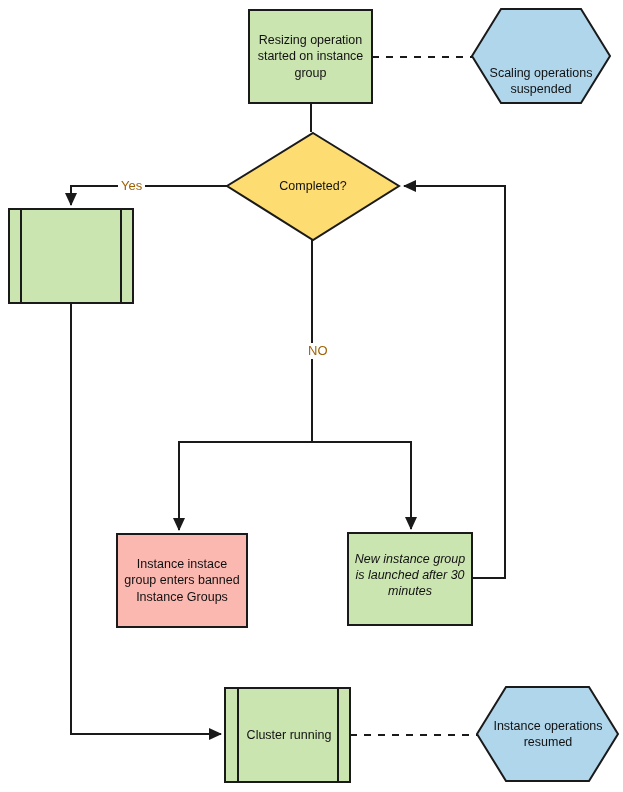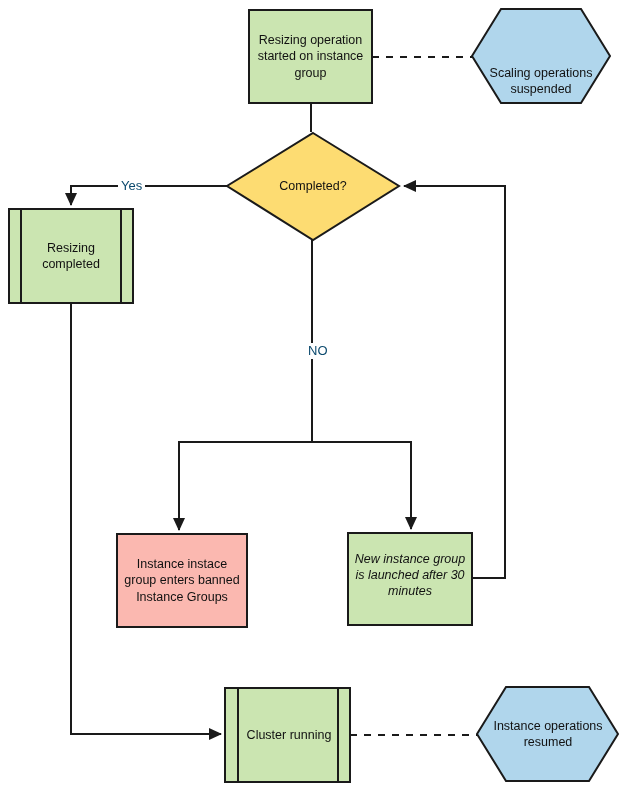--- a/index.html
+++ b/index.html
@@ -10,21 +10,21 @@
   #diagram-svg { position:absolute; left:0; top:0; }
   .edge { fill:none; stroke:#1a1a1a; stroke-width:2; }
   .edge.dashed { stroke-dasharray:7 7; }
   .shape { stroke:#1a1a1a; stroke-width:2; }
   .innerline { stroke:#1a1a1a; stroke-width:2; }
   .label {
     position:absolute; display:flex; align-items:center; justify-content:center;
     text-align:center; font-size:12.5px; line-height:1.3; color:#111111;
   }
   .edge-label {
-    position:absolute; background:#ffffff; font-size:13px; color:#0c4a6e;
+    position:absolute; background:#ffffff; font-size:13px; color:#a16207;
     text-align:center; padding:0 3px; line-height:16px;
   }
 </style>
 </head>
 <body>
 
 <div id="canvas">
 
   <svg id="diagram-svg" width="623" height="792" viewBox="0 0 623 792">
     <defs>
@@ -67,21 +67,20 @@
 
     <polygon class="shape" points="477,734 506,687 589,687 618,734 589,781 506,781" fill="#b0d6ec"></polygon>
   </svg>
 
   <div class="label" style="left:252px; top:12px; width:117px; height:89px;">Resizing operation started on instance group</div>
 
   <div class="label" style="left:482px; top:11px; width:118px; height:90px;margin-top:25px;">Scaling operations suspended</div>
 
   <div class="label" style="left:240px; top:133px; width:146px; height:107px;">Completed?</div>
 
-  <div class="label" style="left:27px; top:211px; width:88px; height:90px;">Resizing completed</div>
 
   <div class="label" style="left:121px; top:536px; width:122px; height:89px;">Instance instace group enters banned Instance Groups</div>
 
   <div class="label" style="left:351px; top:535px; width:118px; height:80px;font-style:italic;">New instance group is launched after 30 minutes</div>
 
   <div class="label" style="left:244px; top:690px; width:90px; height:90px;">Cluster running</div>
 
   <div class="label" style="left:489px; top:689px; width:118px; height:90px;">Instance operations resumed</div>
 
   <div class="edge-label" style="left:118px; top:178px;">Yes</div>

